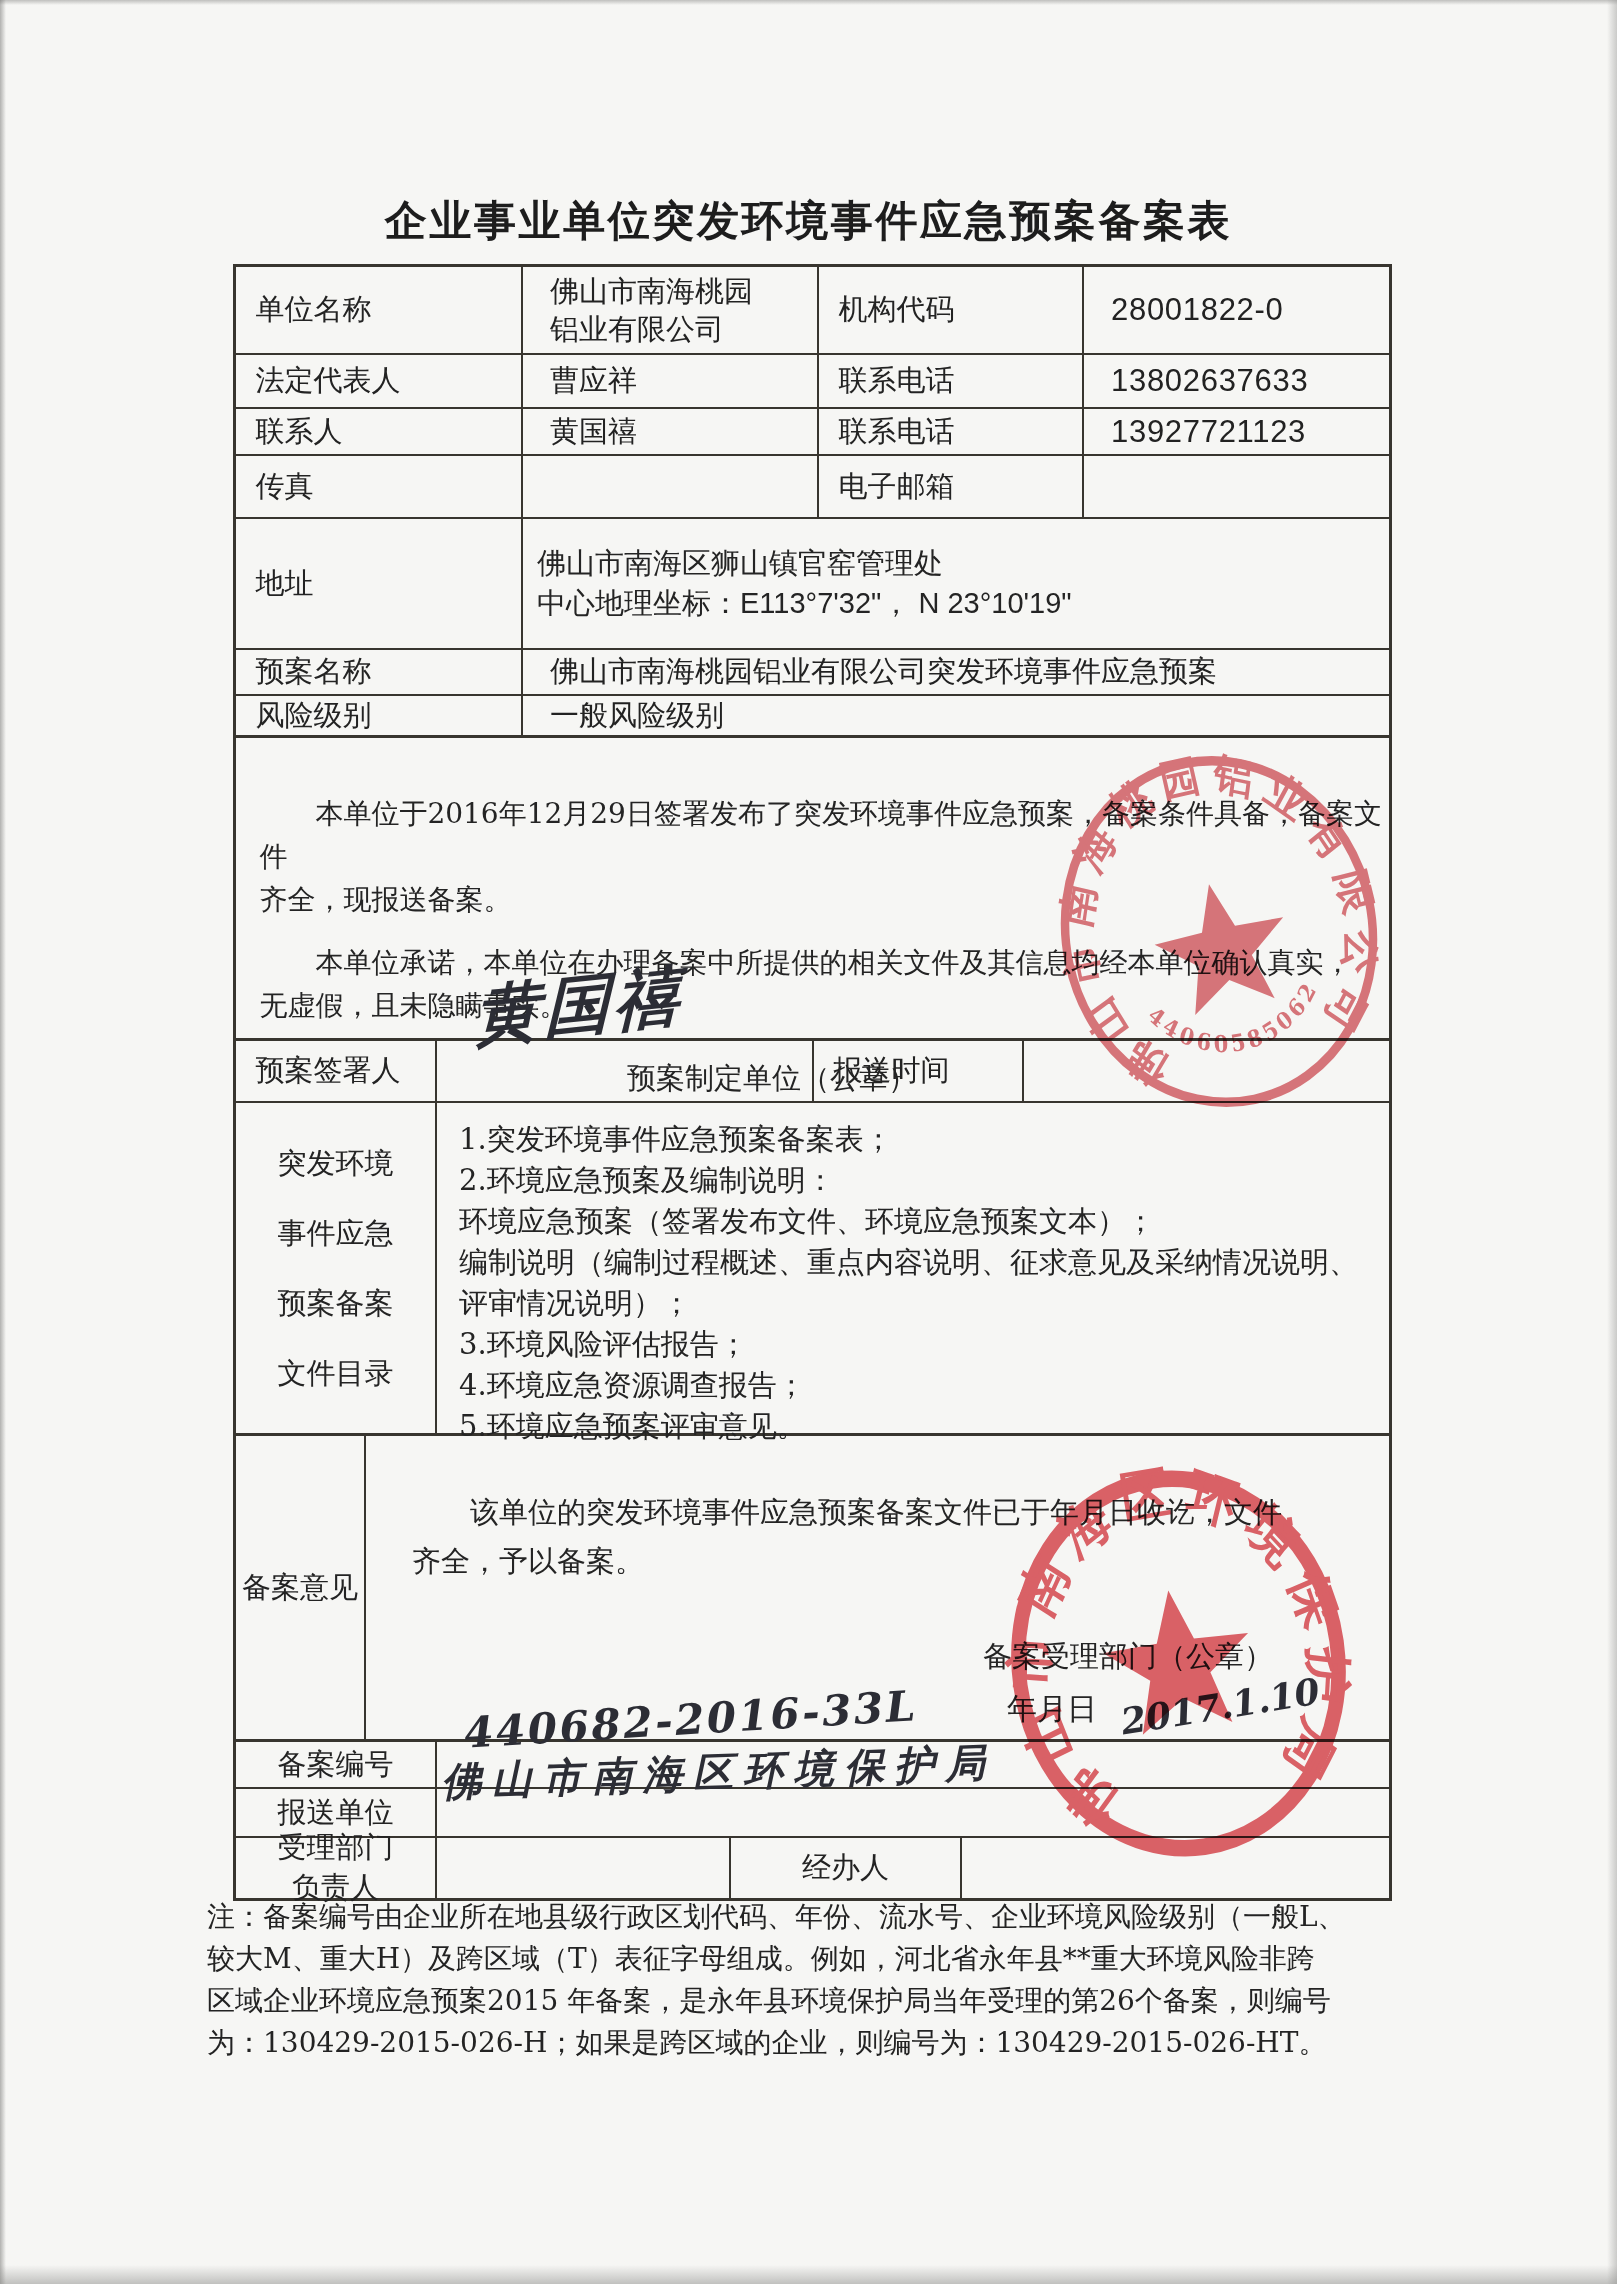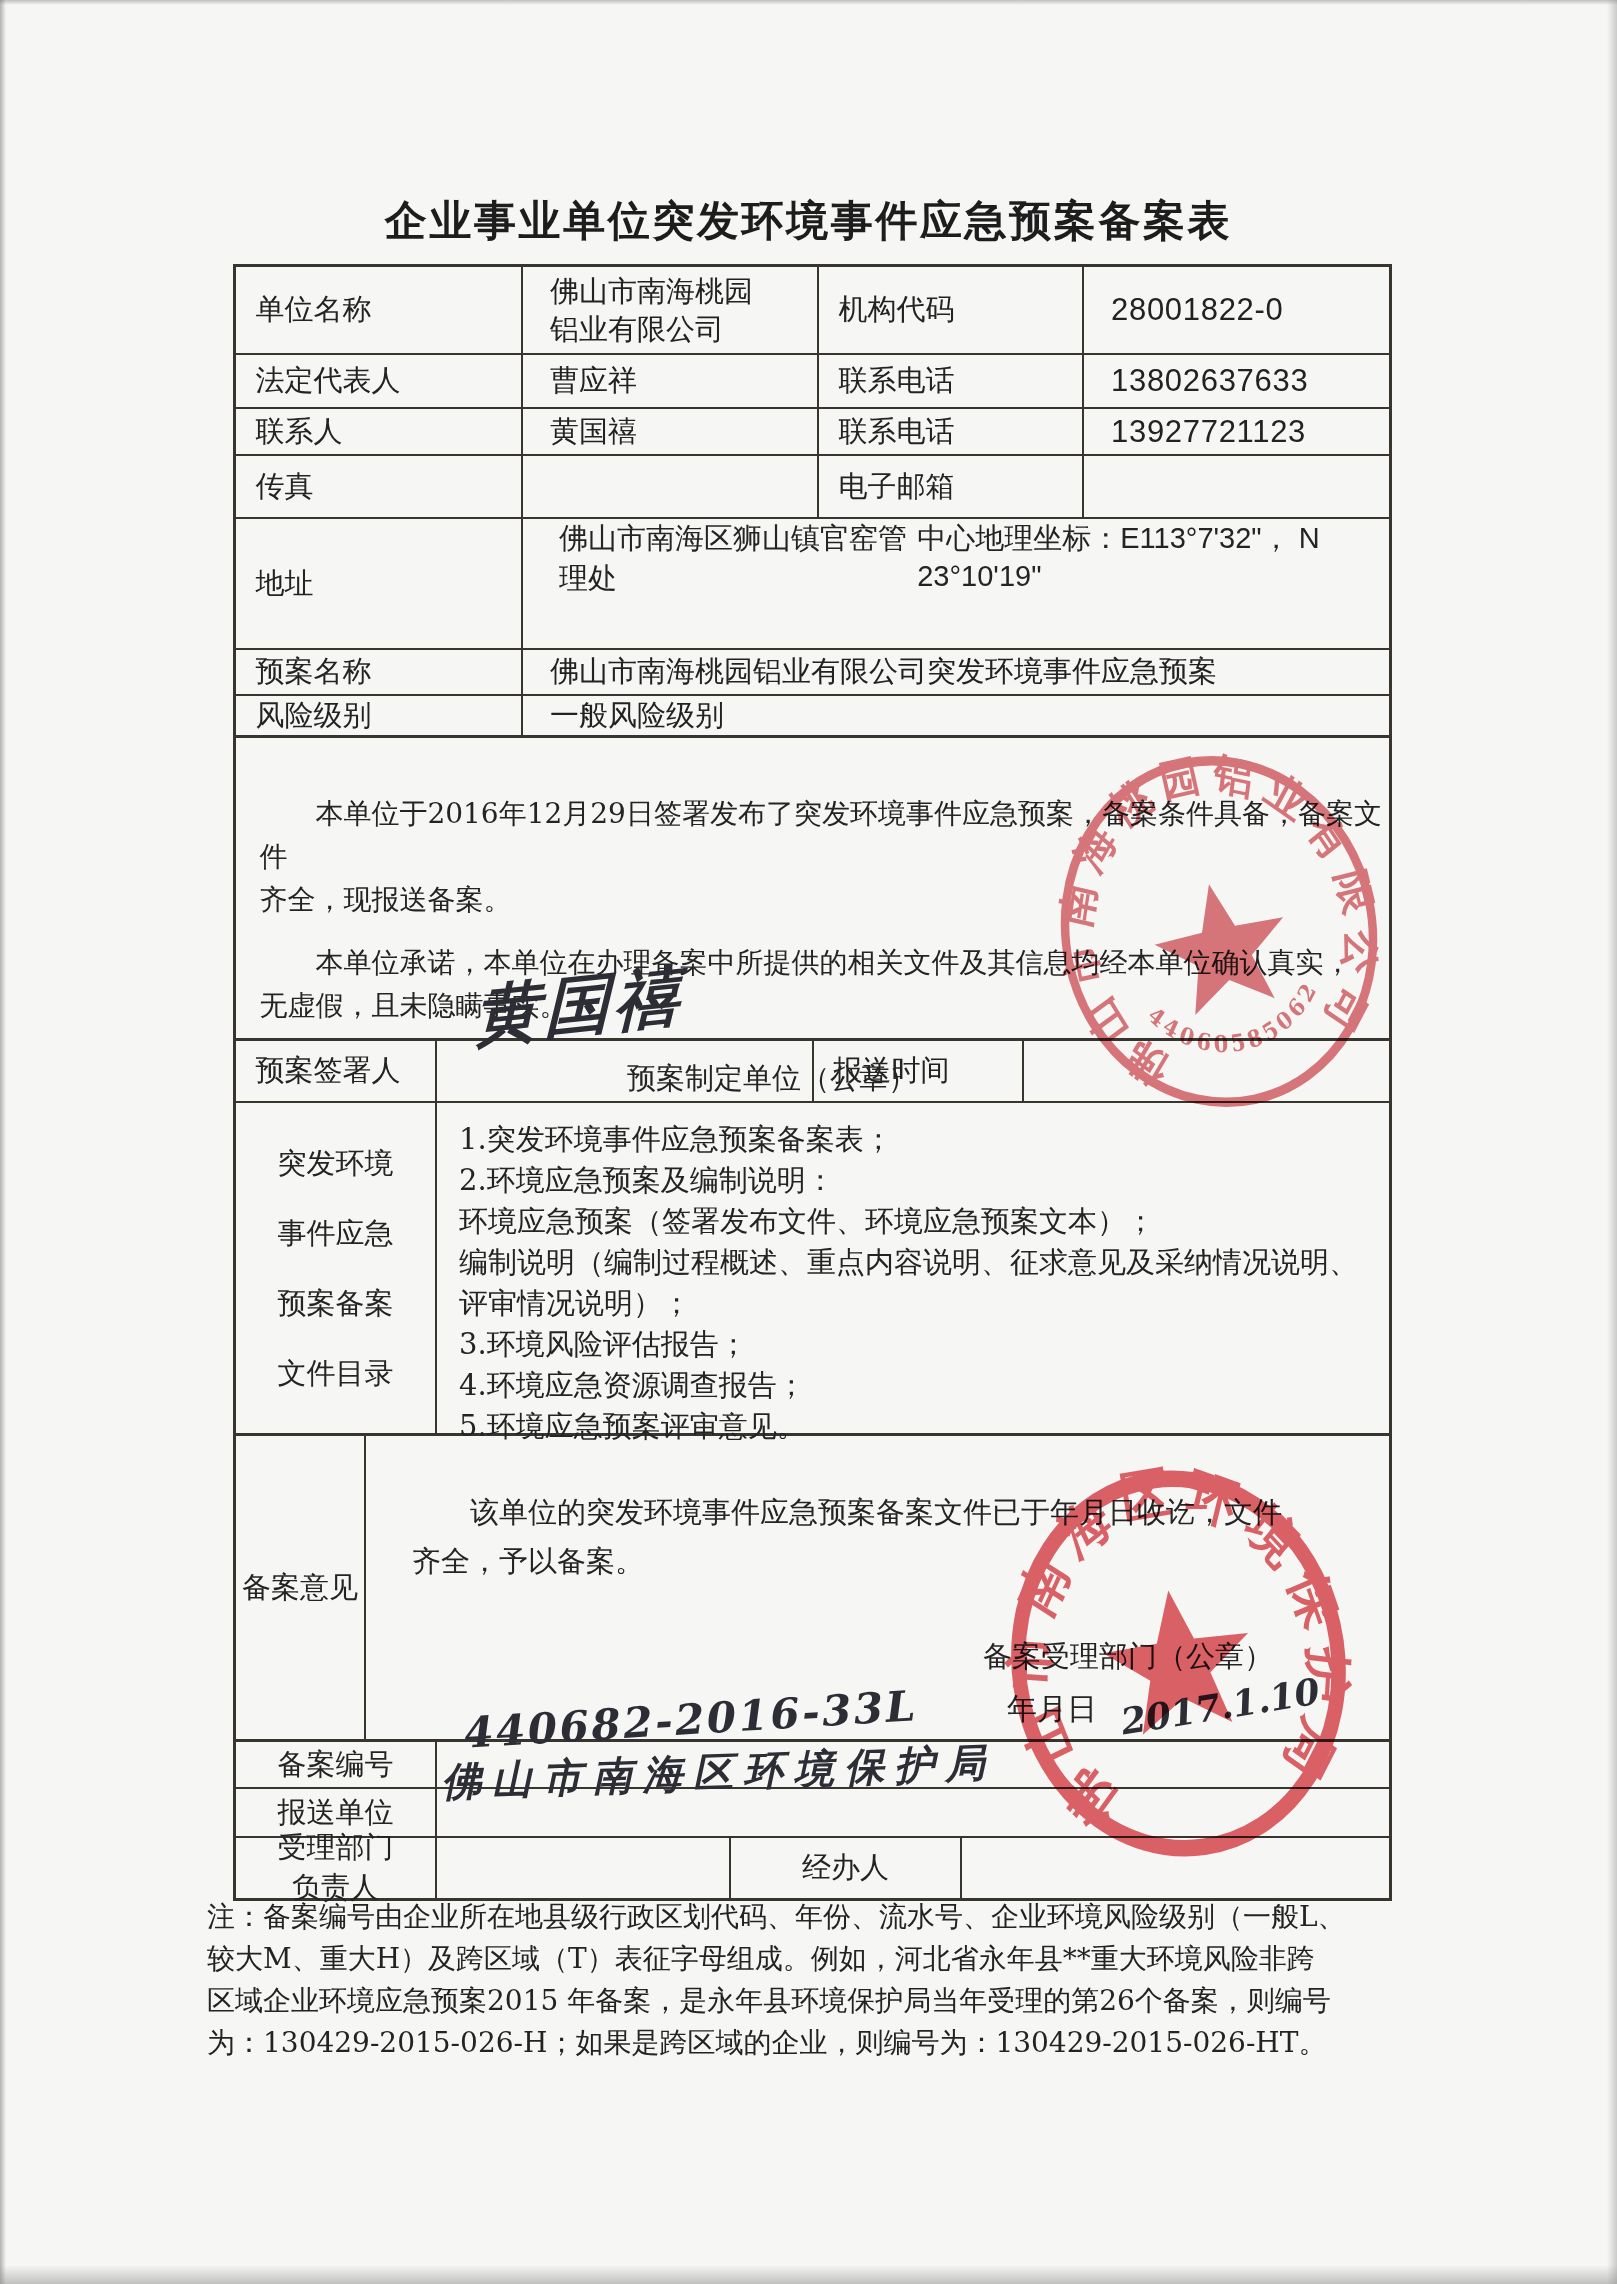--- a/index.html
+++ b/index.html
@@ -51,22 +51,22 @@
   .hd2{width:294px;} .hd3{width:231px;} .hd4{flex:1;}
   .wide{flex:1;}
 
   .lbl{display:flex;align-items:center;font-size:29px;padding-left:19.5px;color:#232323;}
   .lbl.center{justify-content:center;padding-left:0;text-align:center;}
   .val{display:flex;align-items:center;font-size:29px;padding-left:27px;color:#222;}
   .val.wrapname{padding:6.5px 39px 6.5px 27px;line-height:1.32;align-items:center;}
   .num{font-family:"Liberation Sans","DejaVu Sans",sans-serif;font-size:31px;letter-spacing:0.7px;}
   .pre{white-space:pre-line;}
 
-  .addr{display:flex;flex-direction:row;justify-content:center;
-        padding-left:36px;font-size:29px;}
+  .addr{display:flex;flex-direction:column;justify-content:center;
+        padding-left:14px;font-size:29px;}
   .addr .coord{font-size:29px;}
   .addr .coord .latin{font-family:"Liberation Sans","DejaVu Sans",sans-serif;}
 
   
   .decl{padding:22px 6.5px 0 23.4px;font-size:28px;line-height:43px;margin-top:32px;}
   .decl .para{white-space:pre-line;}
   .decl .para+.para{margin-top:19.5px;}
   .decl-caption{margin-top:30px;text-align:center;padding-right:98px;font-size:29px;}
 
   

